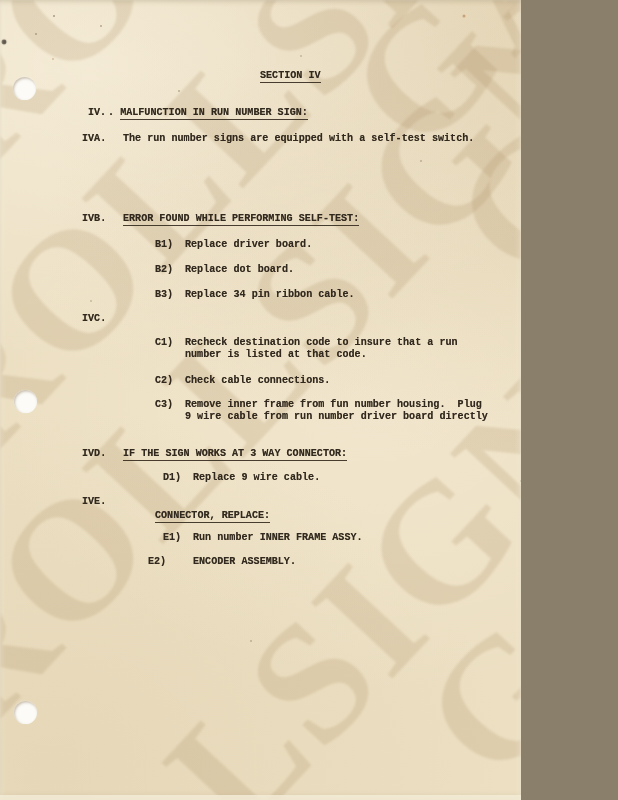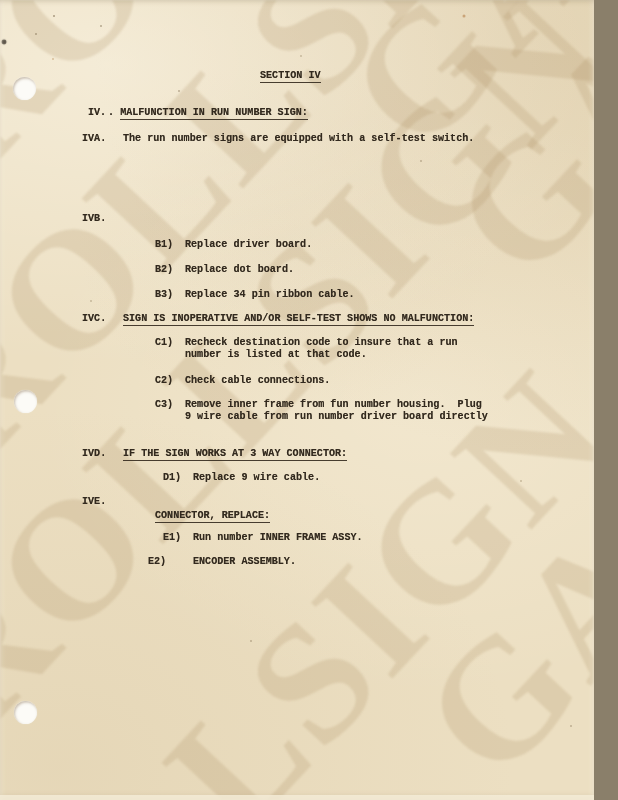--- a/index.html
+++ b/index.html
@@ -1,17 +1,17 @@
 <!DOCTYPE html>
 <html><head>
 <meta charset="utf-8">
 <style>
   html,body{margin:0;padding:0;background:#8a7f6a;}
   .page{
-    position:relative;width:594px;height:800px;overflow:hidden;
+    position:relative;width:521px;height:800px;overflow:hidden;
     background:
       radial-gradient(900px 500px at 18% 8%, rgba(255,251,240,0.45), transparent 60%),
       radial-gradient(700px 650px at 92% 4%, rgba(203,180,139,0.30), transparent 65%),
       radial-gradient(760px 600px at 10% 96%, rgba(206,186,146,0.22), transparent 60%),
       radial-gradient(560px 420px at 72% 50%, rgba(255,249,234,0.30), transparent 70%),
       radial-gradient(300px 260px at 48% 30%, rgba(198,176,136,0.10), transparent 70%),
       #ecdfc2;
     font-family:"Liberation Mono","DejaVu Sans Mono",monospace;
   }
   .wm-layer{position:absolute;inset:0;overflow:hidden;filter:blur(1px);}
@@ -97,29 +97,29 @@
   <div class="ln" style="left:108px;top:107px"><span>. </span><span class="u">MALFUNCTION IN RUN NUMBER SIGN:</span></div>
 
   <div class="ln" style="left:82px;top:133px">IVA.</div>
   <div class="ln" style="left:123px;top:133px">The run number signs are equipped with a self-test switch.</div>
 
   <div class="ln" style="left:144px;top:168px"></div>
   <div class="ln" style="left:123px;top:180px"></div>
   <div class="ln" style="left:123px;top:192px"></div>
 
   <div class="ln" style="left:82px;top:213px">IVB.</div>
+  <div class="ln" style="left:123px;top:213px"><span class="u">ERROR FOUND WHILE PERFORMING SELF-TEST:</span></div>
   <div class="ln" style="left:155px;top:239px">B1)</div>
   <div class="ln" style="left:185px;top:239px">Replace driver board.</div>
   <div class="ln" style="left:155px;top:264px">B2)</div>
   <div class="ln" style="left:185px;top:264px">Replace dot board.</div>
   <div class="ln" style="left:155px;top:289px">B3)</div>
   <div class="ln" style="left:185px;top:289px">Replace 34 pin ribbon cable.</div>
 
   <div class="ln" style="left:82px;top:313px">IVC.</div>
-  <div class="ln" style="left:123px;top:313px"><span class="u">SIGN IS INOPERATIVE AND/OR SELF-TEST SHOWS NO MALFUNCTION:</span></div>
   <div class="ln" style="left:155px;top:337px">C1)</div>
   <div class="ln" style="left:185px;top:337px">Recheck destination code to insure that a run</div>
   <div class="ln" style="left:185px;top:349px">number is listed at that code.</div>
   <div class="ln" style="left:155px;top:375px">C2)</div>
   <div class="ln" style="left:185px;top:375px">Check cable connections.</div>
   <div class="ln" style="left:155px;top:399px">C3)</div>
   <div class="ln" style="left:185px;top:399px">Remove inner frame from fun number housing.  Plug</div>
   <div class="ln" style="left:185px;top:411px">9 wire cable from run number driver board directly</div>
 
   <div class="ln" style="left:82px;top:448px">IVD.</div>

